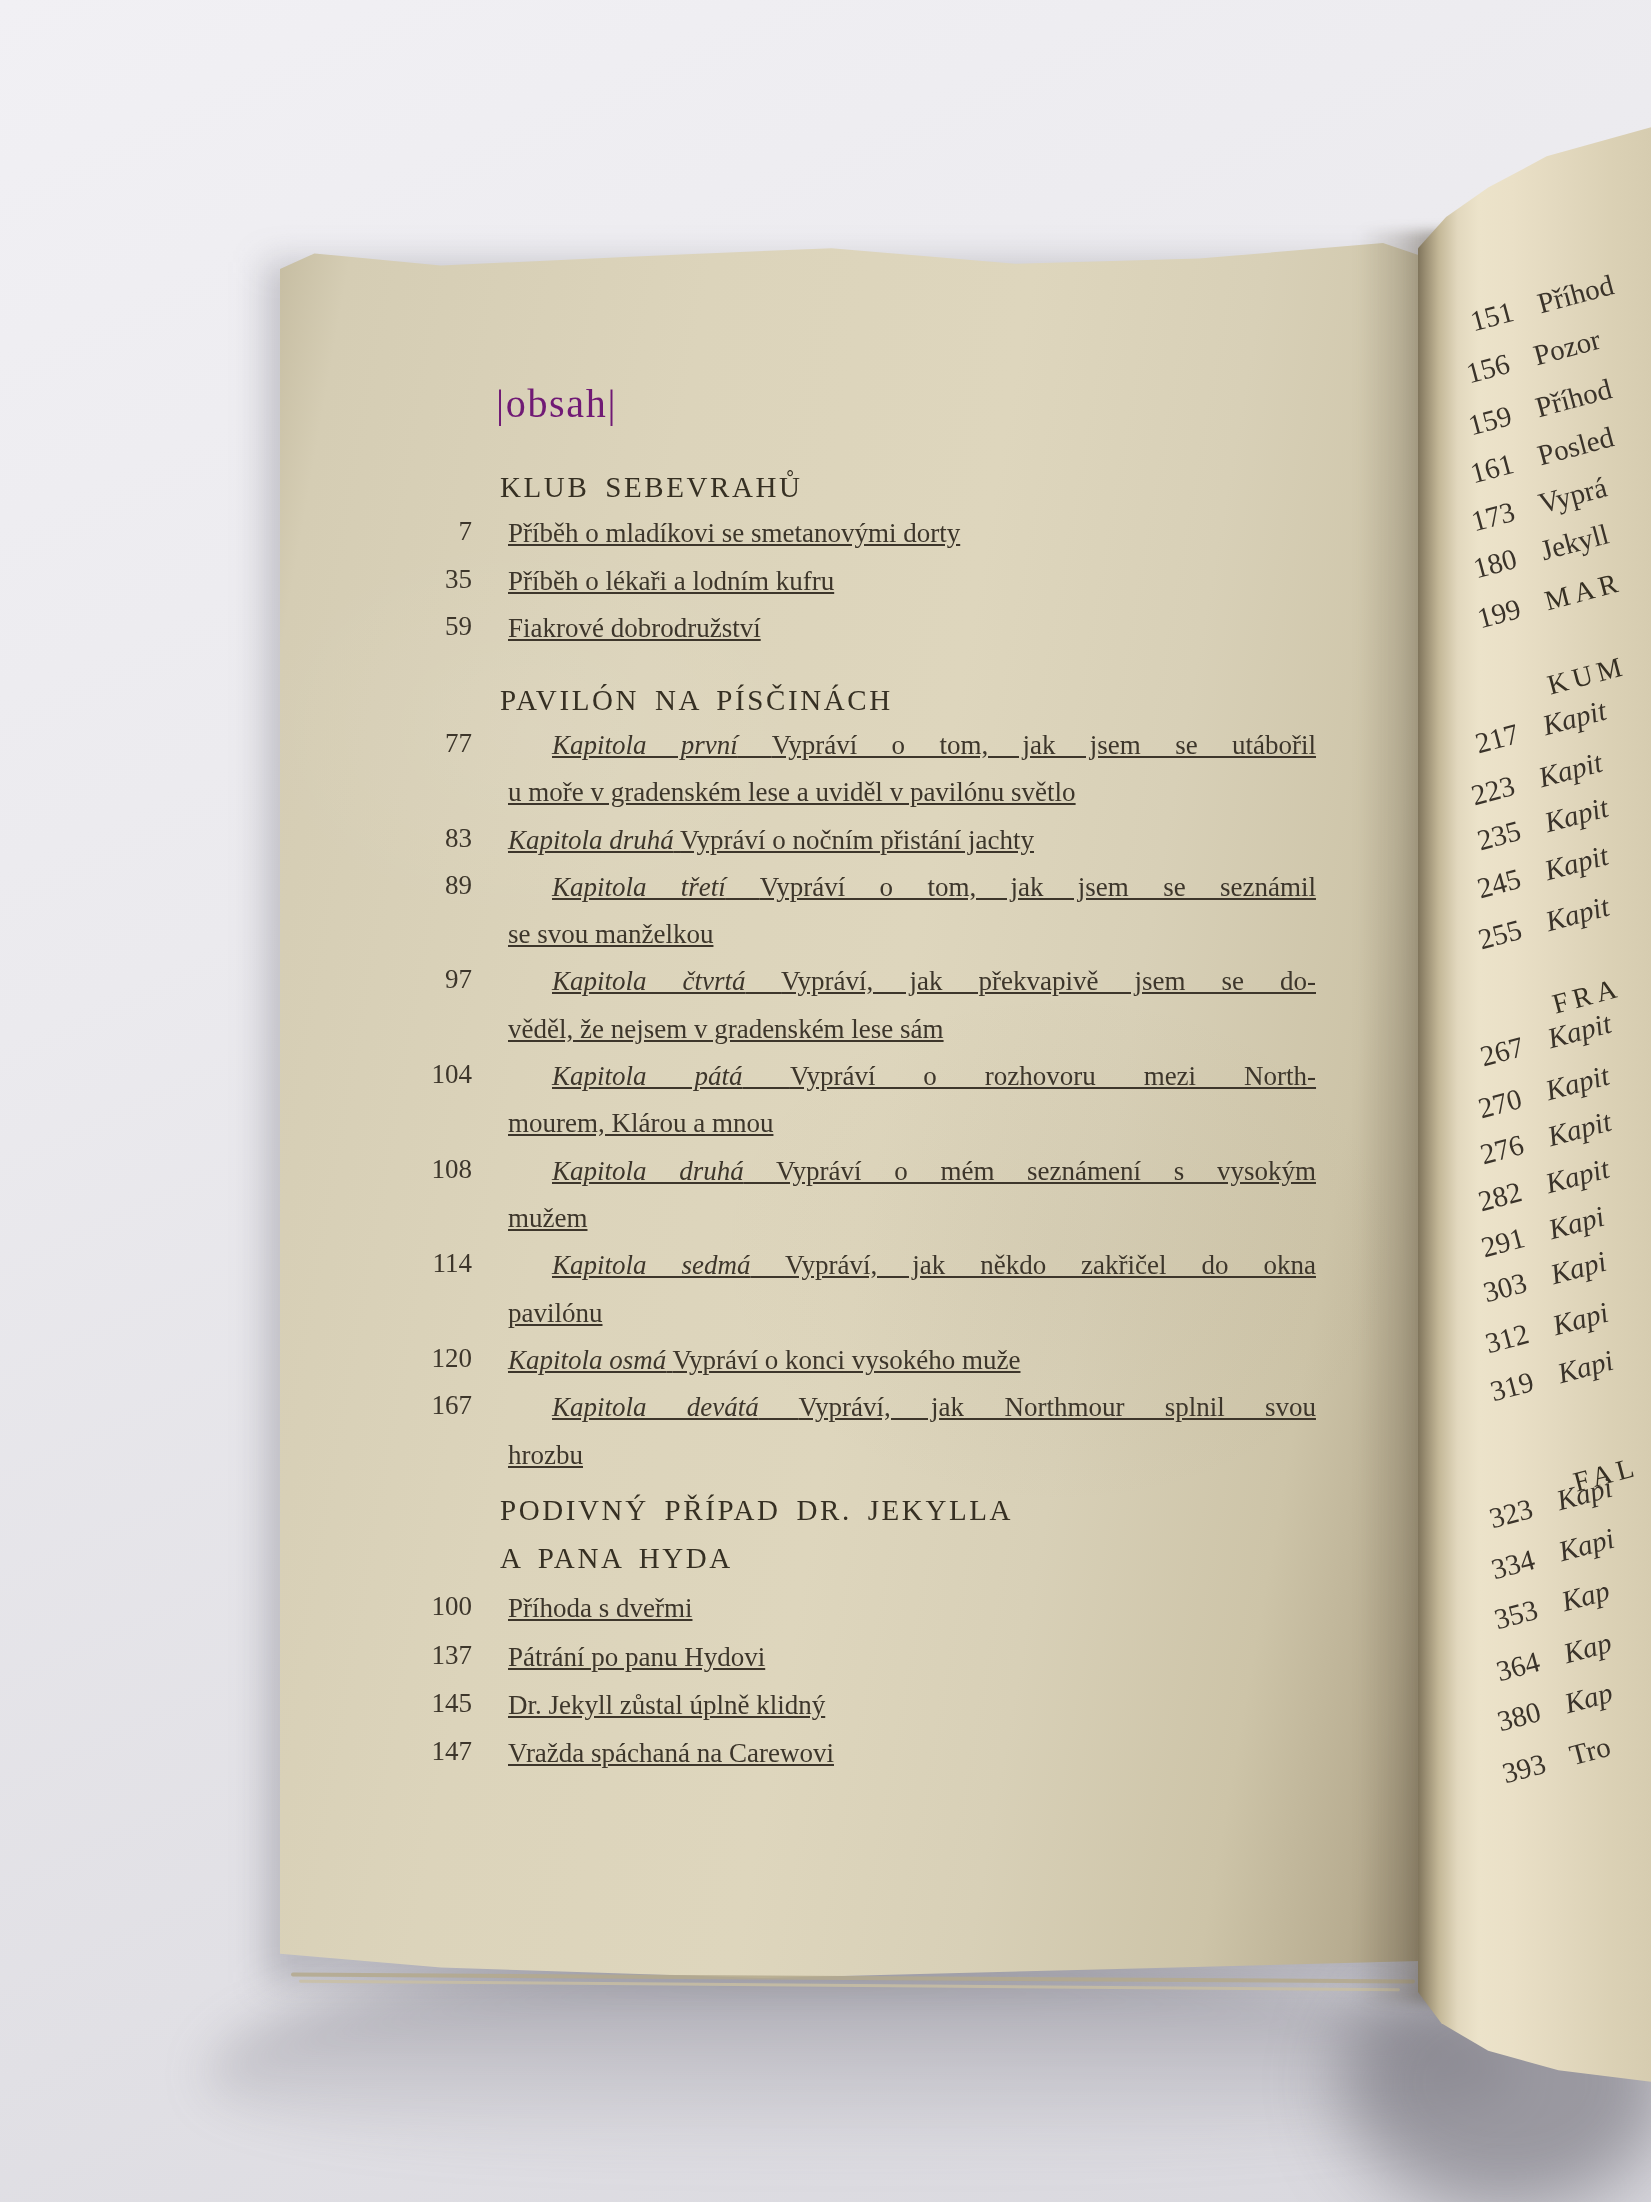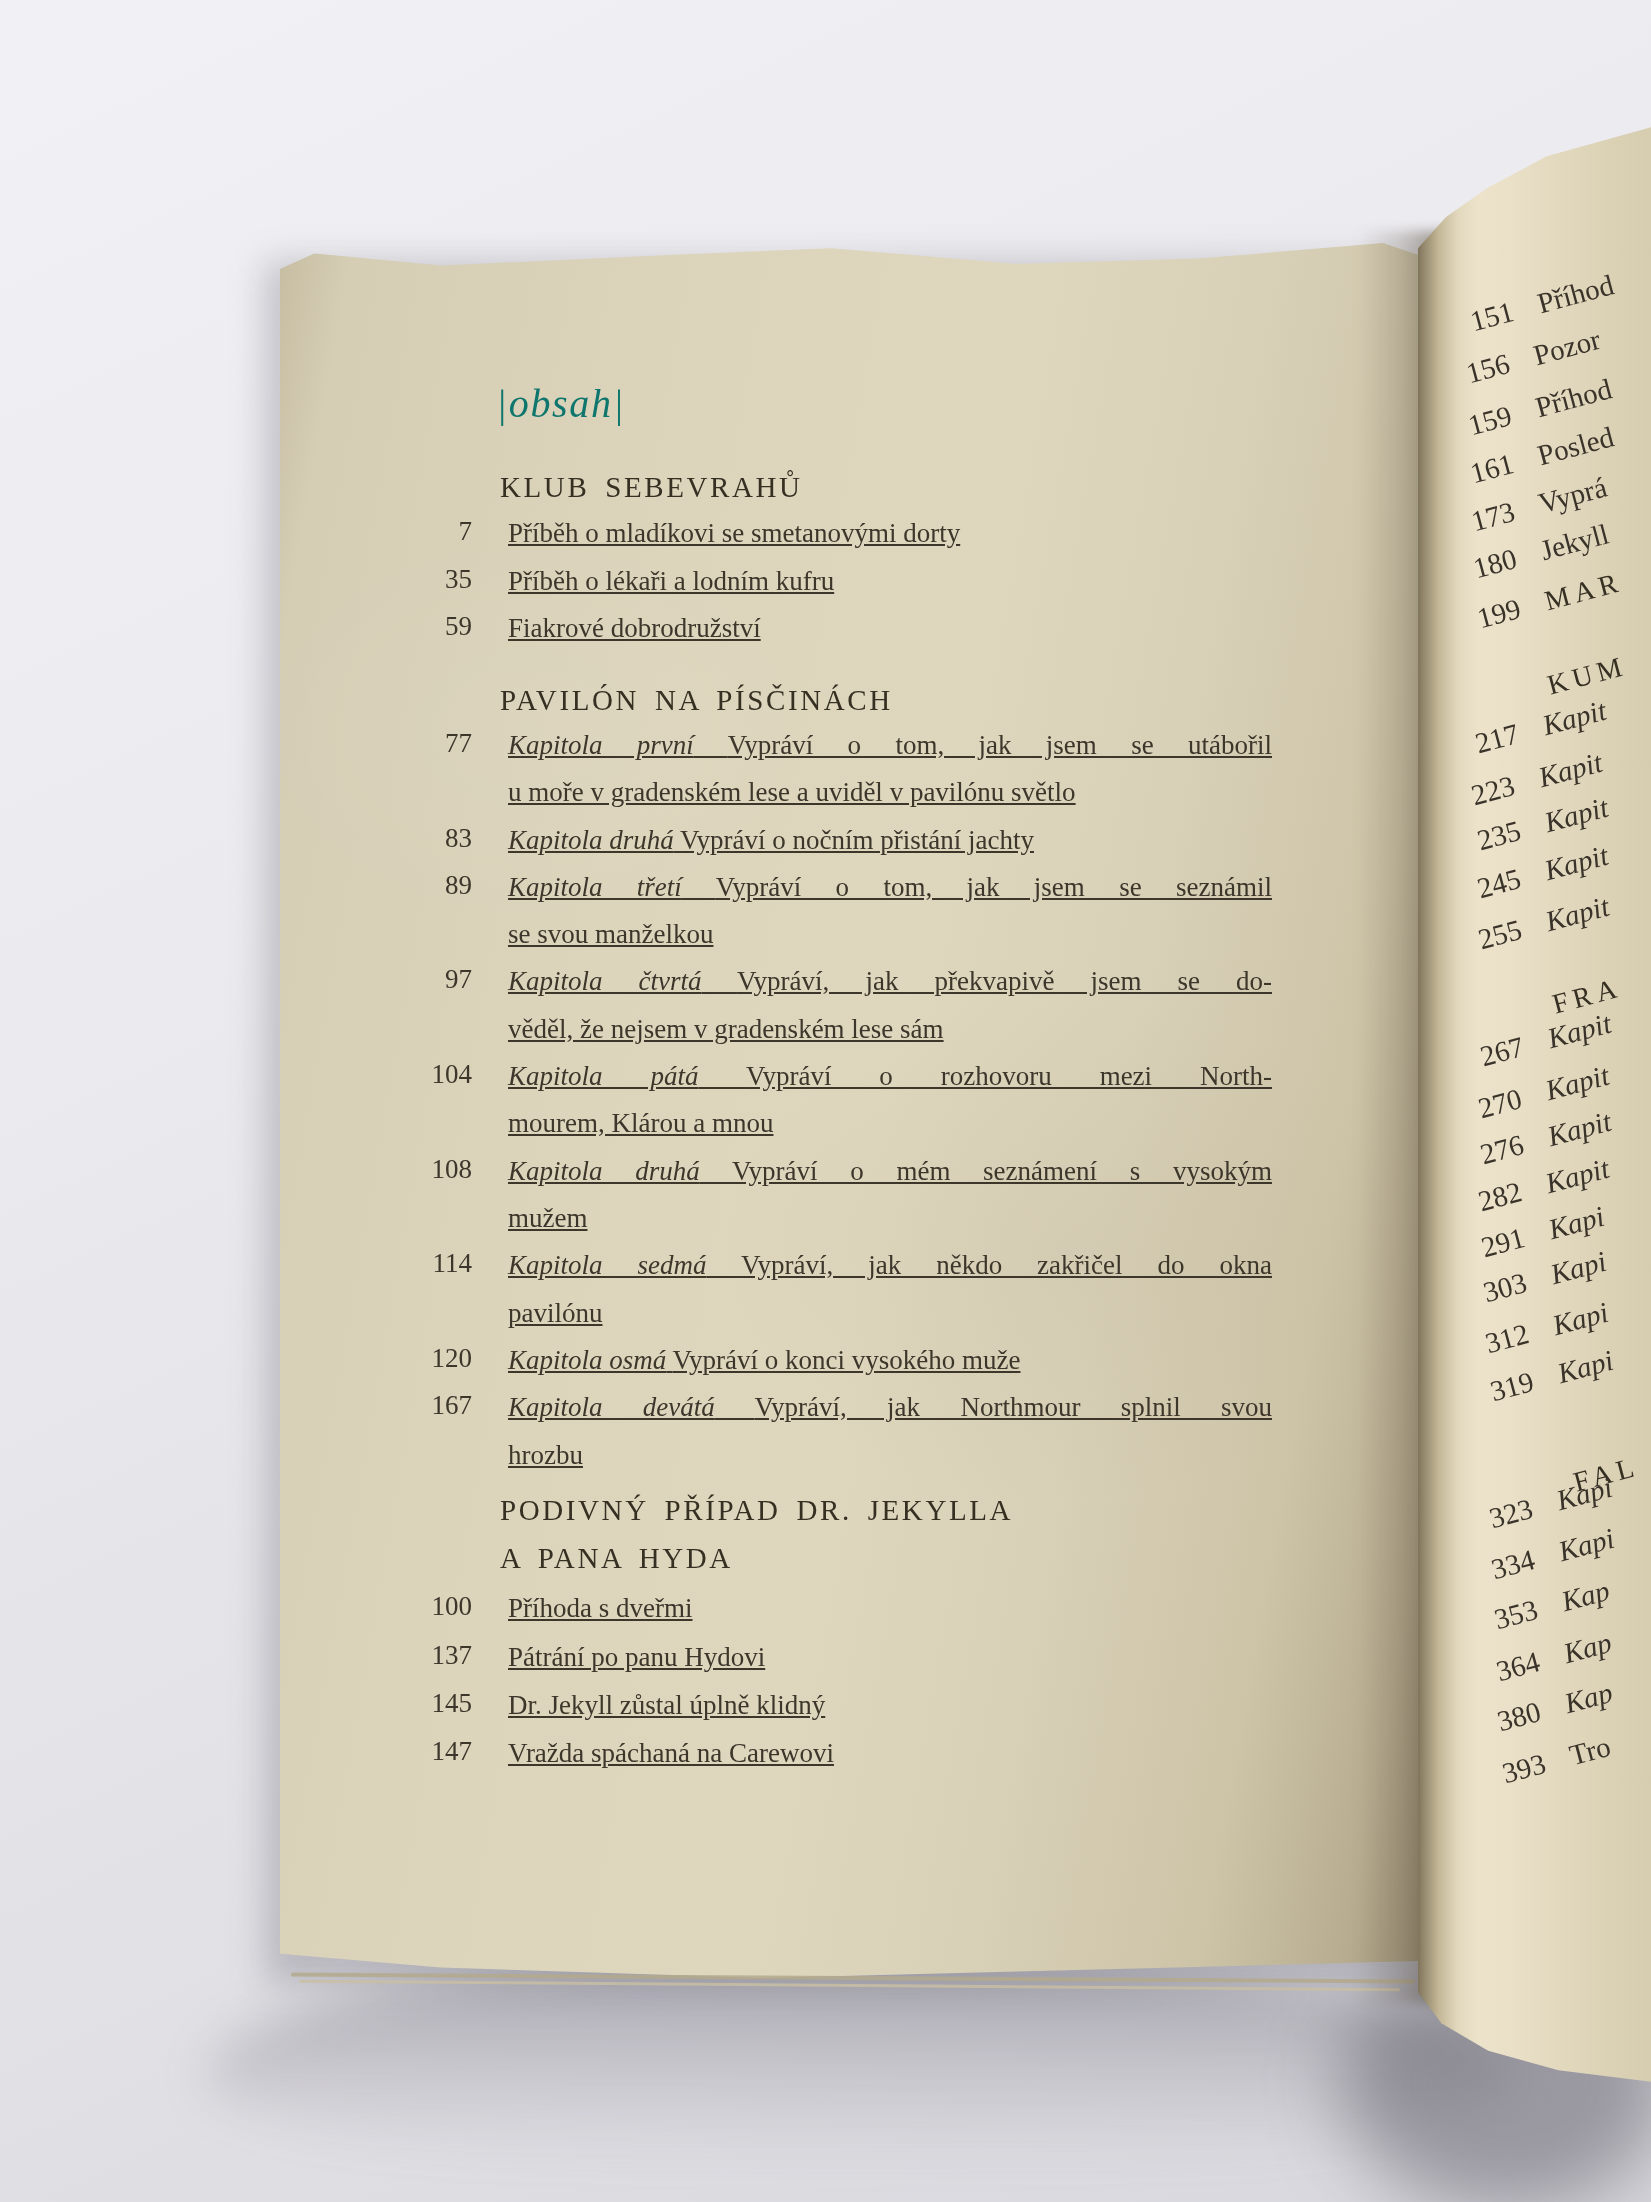--- a/index.html
+++ b/index.html
@@ -38,29 +38,29 @@
     background:linear-gradient(90deg,rgba(72,62,44,0) 0%,rgba(72,62,44,.18) 45%,rgba(58,48,32,.40) 80%,rgba(58,48,32,.34) 100%);
     filter:blur(6px);}
 
   
   .right-page{position:absolute;left:1418px;top:127px;width:234px;height:1955px;
     background:linear-gradient(90deg,#80755c 0%,#9c9074 3.5%,#c4b898 9%,#e2d8be 17%,#ece3ca 26%,#eae0c7 40%,#e2d8be 62%,#dbd1b5 82%,#d6ccb0 100%);
     clip-path:polygon(0% 6.2%,12% 4.6%,30% 3.1%,55% 1.5%,100% 0%,
                       100% 100%,60% 99.4%,30% 98.4%,10% 97%,0% 95.4%);}
 
   
-  .header-script{position:absolute;left:496px;top:380px;font-size:40px;font-style:italic;
-    letter-spacing:1.7px;color:#0f766e;}
+  .header-script{position:absolute;left:496px;top:380px;font-size:40px;
+    letter-spacing:1.7px;color:#701a75;}
   .lhead{position:absolute;left:500px;font-size:29px;letter-spacing:2.6px;word-spacing:6px;
     color:#363023;white-space:nowrap;}
   .lrow{position:absolute;left:0;width:1652px;height:45px;color:#3d362b;}
   .num{position:absolute;left:379px;width:93px;text-align:right;font-size:27px;}
   .txt{position:absolute;left:508px;width:764px;font-size:27px;line-height:34px;text-decoration:underline;}
   .txt .ch{font-style:italic;}
-  .just{text-align:justify;text-align-last:justify;}
+  .just{text-align:justify;text-align-last:justify;margin-left:44px;}
 
   
   .rrow{position:absolute;white-space:nowrap;transform:rotate(-15deg);transform-origin:0 60%;
     color:#3a332a;}
   .rnum{display:inline-block;width:60px;text-align:right;font-size:29px;}
   .rtxt{display:inline-block;margin-left:26px;font-size:29px;}
   .it{font-style:italic;}
   .rhead{display:inline-block;font-size:28px;letter-spacing:5.2px;color:#363023;}
   .rhead.after-num{margin-left:26px;}
 </style>

